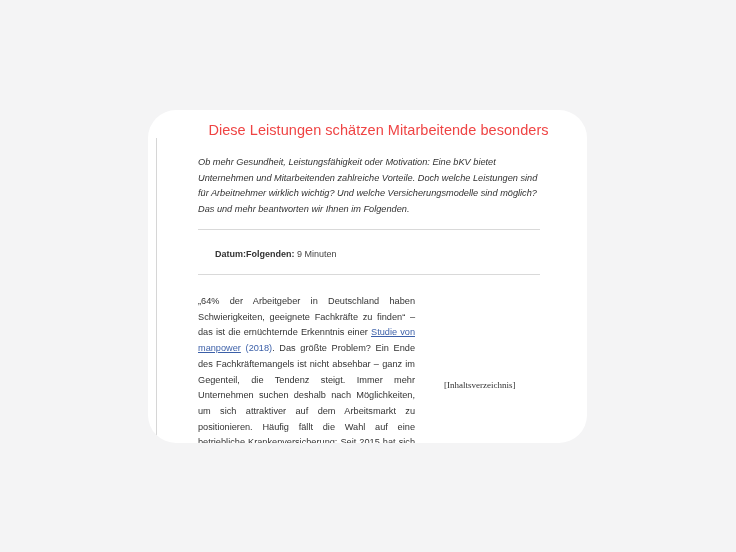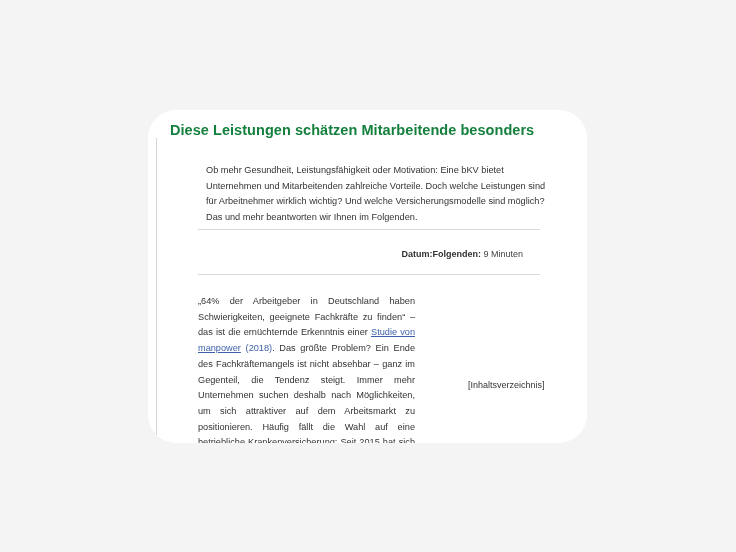--- a/index.html
+++ b/index.html
@@ -27,23 +27,24 @@
       top: 28px;
       width: 1px;
       height: 305px;
       background: #d6d6d6;
     }
     .title {
       position: absolute;
       left: 0;
       top: 12px;
       width: 439px;
-      color: #15803d;
+      text-align: center;
+      color: #ef4444;
       font-size: 14.5px;
-      font-weight: bold;
+      font-weight: normal;
       letter-spacing: 0.05px;
       padding-left: 22px;
       box-sizing: border-box;
     }
     .intro {
       position: absolute;
       left: 50px;
       top: 45px;
       width: 345px;
       font-size: 9.2px;
@@ -60,55 +61,56 @@
     .hr.top { top: 119px; }
     .hr.bottom { top: 164px; }
     .meta-row {
       position: absolute;
       left: 67px;
       top: 139px;
       width: 308px;
       font-size: 9px;
       color: #333333;
       display: flex;
-      justify-content: flex-end;
+      justify-content: flex-start;
     }
     .meta-label { font-weight: bold; color: #333; }
     .meta-value { font-weight: normal; color: #444; }
     .body-text {
       position: absolute;
       left: 50px;
       top: 184px;
       width: 217px;
       font-size: 9.2px;
       line-height: 15.7px;
       color: #333333;
       text-align: justify;
     }
     .body-text a {
       color: #3b5fa8;
       text-decoration: underline;
     }
     .toc {
       position: absolute;
-      left: 320px;
+      left: 296px;
       top: 270px;
       font-size: 9px;
       color: #333333;
+      font-family: Liberation Serif, serif;
     }
   </style>
 </head>
 <body>
 
 <div class="card">
   <div class="left-rule"></div>
 
   <h1 class="title" style="margin:0;">Diese Leistungen schätzen Mitarbeitende besonders</h1>
 
-  <p class="intro" style="margin:8px;">Ob mehr Gesundheit, Leistungsfähigkeit oder Motivation: Eine bKV bietet Unternehmen und Mitarbeitenden zahlreiche Vorteile. Doch welche Leistungen sind für Arbeitnehmer wirklich wichtig? Und welche Versicherungsmodelle sind möglich? Das und mehr beantworten wir Ihnen im Folgenden.</p>
+  <p class="intro" style="margin:0;font-style:italic;">Ob mehr Gesundheit, Leistungsfähigkeit oder Motivation: Eine bKV bietet Unternehmen und Mitarbeitenden zahlreiche Vorteile. Doch welche Leistungen sind für Arbeitnehmer wirklich wichtig? Und welche Versicherungsmodelle sind möglich? Das und mehr beantworten wir Ihnen im Folgenden.</p>
 
   <div class="hr top"></div>
 
   <div class="meta-row">
     <span>
       <span class="meta-label">Datum:</span>
       <span class="meta-value"></span>
     </span>
     <span>
       <span class="meta-label">Folgenden:</span>

